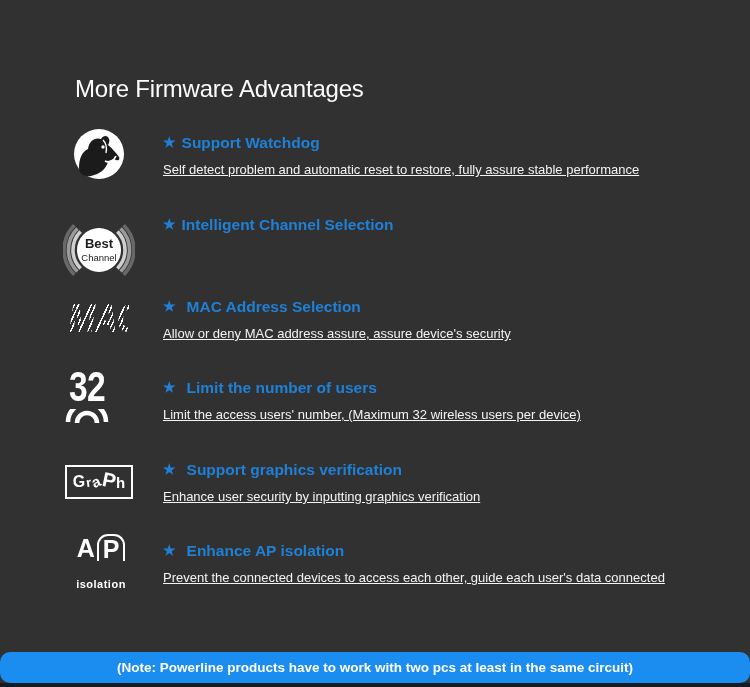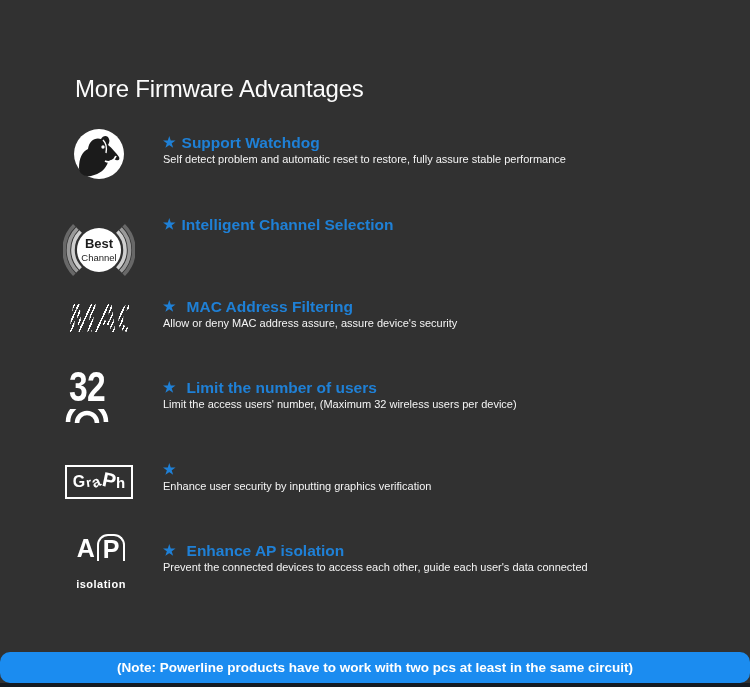--- a/index.html
+++ b/index.html
@@ -16,22 +16,23 @@
   
   .row{position:absolute;left:163px;width:560px;}
   .r1{top:134px}.r2{top:216px}.r3{top:298px}.r4{top:379px}.r5{top:461px}.r6{top:542px}
   .heading{
     display:flex;align-items:center;line-height:17px;
     font-size:15.5px;font-weight:bold;color:var(--accent,#1f80d6);
   }
   .star{font-size:14px;margin-right:6px;}
   .row.wide .star{margin-right:11px;}
   .desc{
-    font-size:11px;line-height:16px;
+    margin-top:11px;font-size:13px;line-height:16px;
     color:var(--body_text,#f4f4f4);
+    text-decoration:underline;
   }
   
   .icon{position:absolute;color:var(--icon_white,#fff);}
   .icon-dog{left:73px;top:128px;width:52px;height:52px;}
   .icon-best{left:63px;top:223px;width:72px;height:54px;}
   .icon-mac{
     left:61px;top:297px;width:76px;height:44px;text-align:center;
     font-size:40px;line-height:42px;font-weight:bold;font-style:italic;letter-spacing:-1px;
     transform:scaleX(0.8);
     background:repeating-linear-gradient(120deg,#ffffff 0 1.8px,rgba(255,255,255,0) 1.8px 4.6px);
@@ -118,21 +119,21 @@
     <div class="heading">
       <span class="star">★</span>
       <span>Intelligent Channel Selection</span>
     </div>
   </div>
 
   <div class="icon icon-mac">MAC</div>
   <div class="row r3 wide">
     <div class="heading">
       <span class="star">★</span>
-      <span>MAC Address Filtering</span>
+      <span>MAC Address Selection</span>
     </div>
     <div class="desc">Allow or deny MAC address assure, assure device's security</div>
   </div>
 
   <div class="icon icon-32">
     <div class="n32">32</div>
     <svg class="wifi-arcs" width="44" height="15" viewBox="0 0 44 15" aria-hidden="true">
       <path d="M3,13 A19,19 0 0 1 41,13" stroke="#ffffff" stroke-width="4.6" fill="none"></path>
       <path d="M12,14 A10,10 0 0 1 32,14" stroke="#ffffff" stroke-width="4.6" fill="none"></path>
     </svg>
@@ -148,20 +149,21 @@
   <div class="icon icon-graph">
     <span class="g-G">G</span>
     <span class="g-r">r</span>
     <span class="g-a">a</span>
     <span class="g-P">P</span>
     <span class="g-h">h</span>
   </div>
   <div class="row r5 wide">
     <div class="heading">
       <span class="star">★</span>
+      <span>Support graphics verification</span>
     </div>
     <div class="desc">Enhance user security by inputting graphics verification</div>
   </div>
 
   <div class="icon icon-ap">
     <div class="ap-letters">
       <span class="ap-a">A</span>
       <span class="ap-arch">
           <span class="ap-p">P</span>
         </span>

